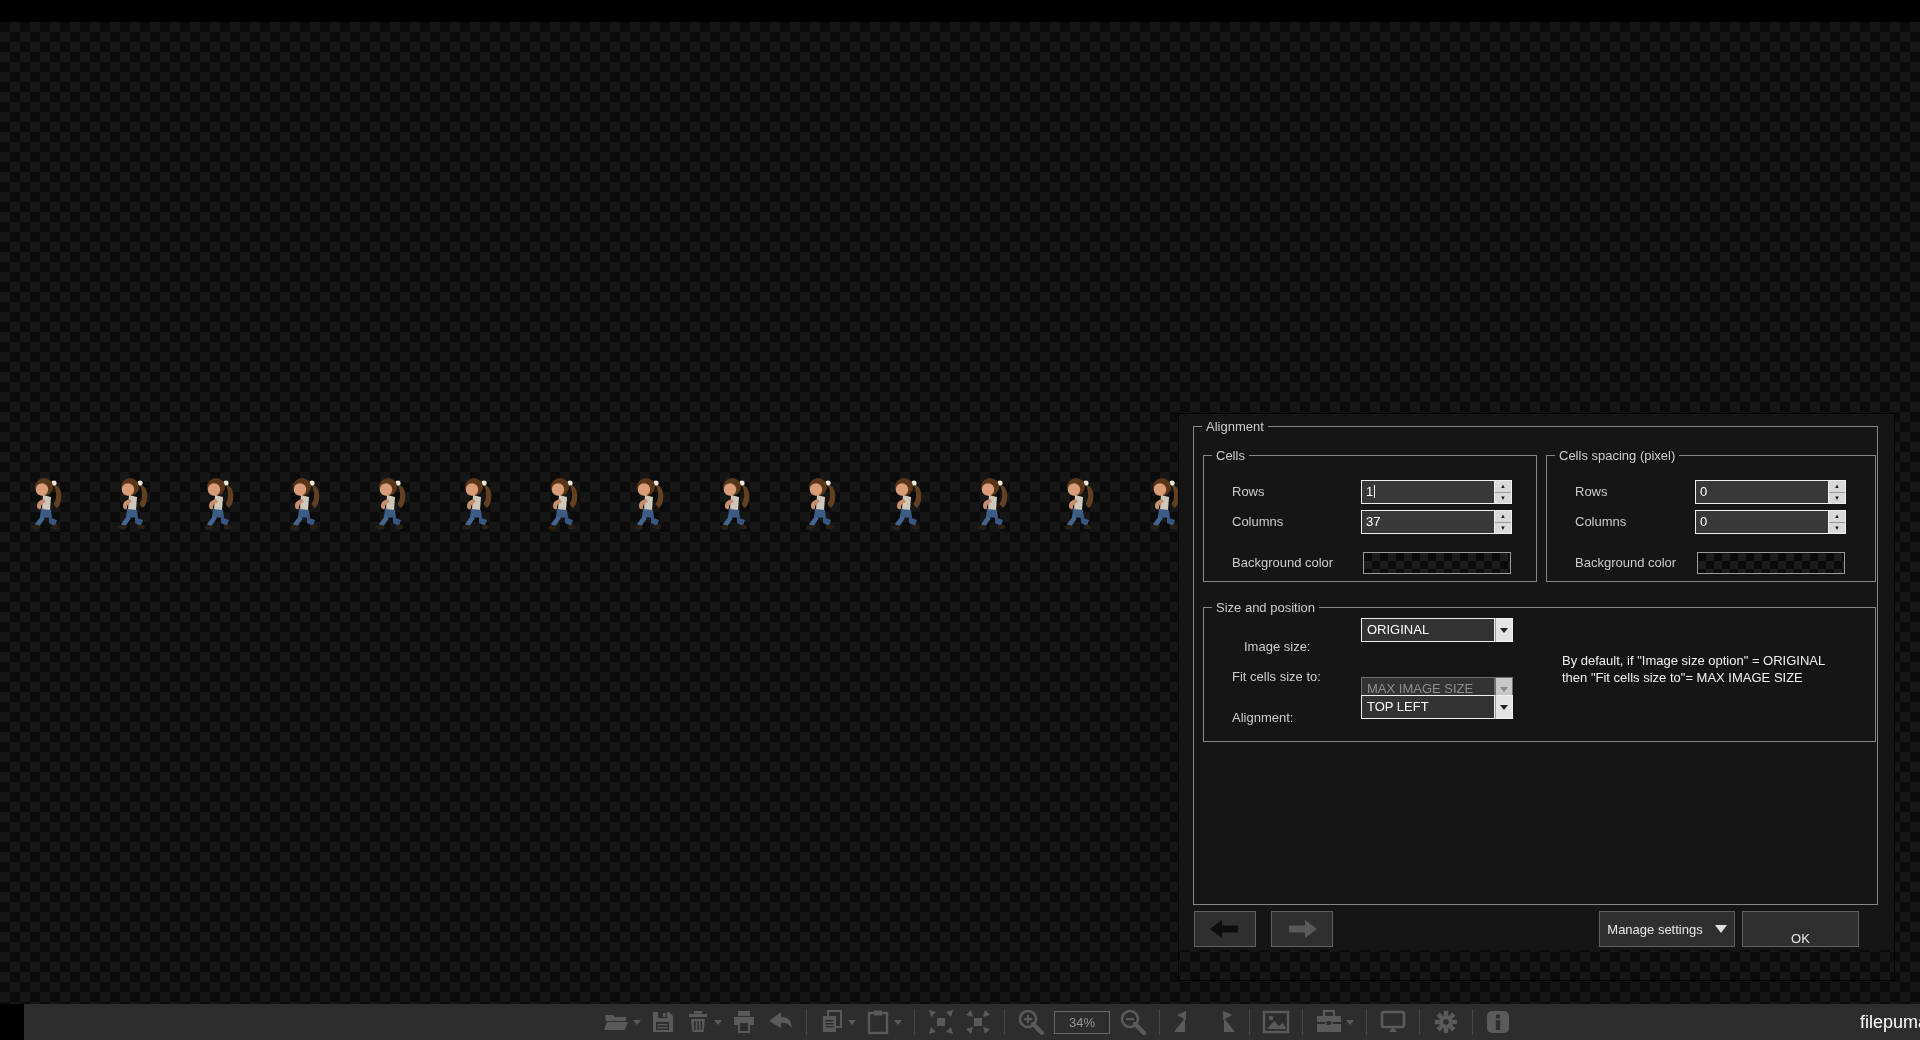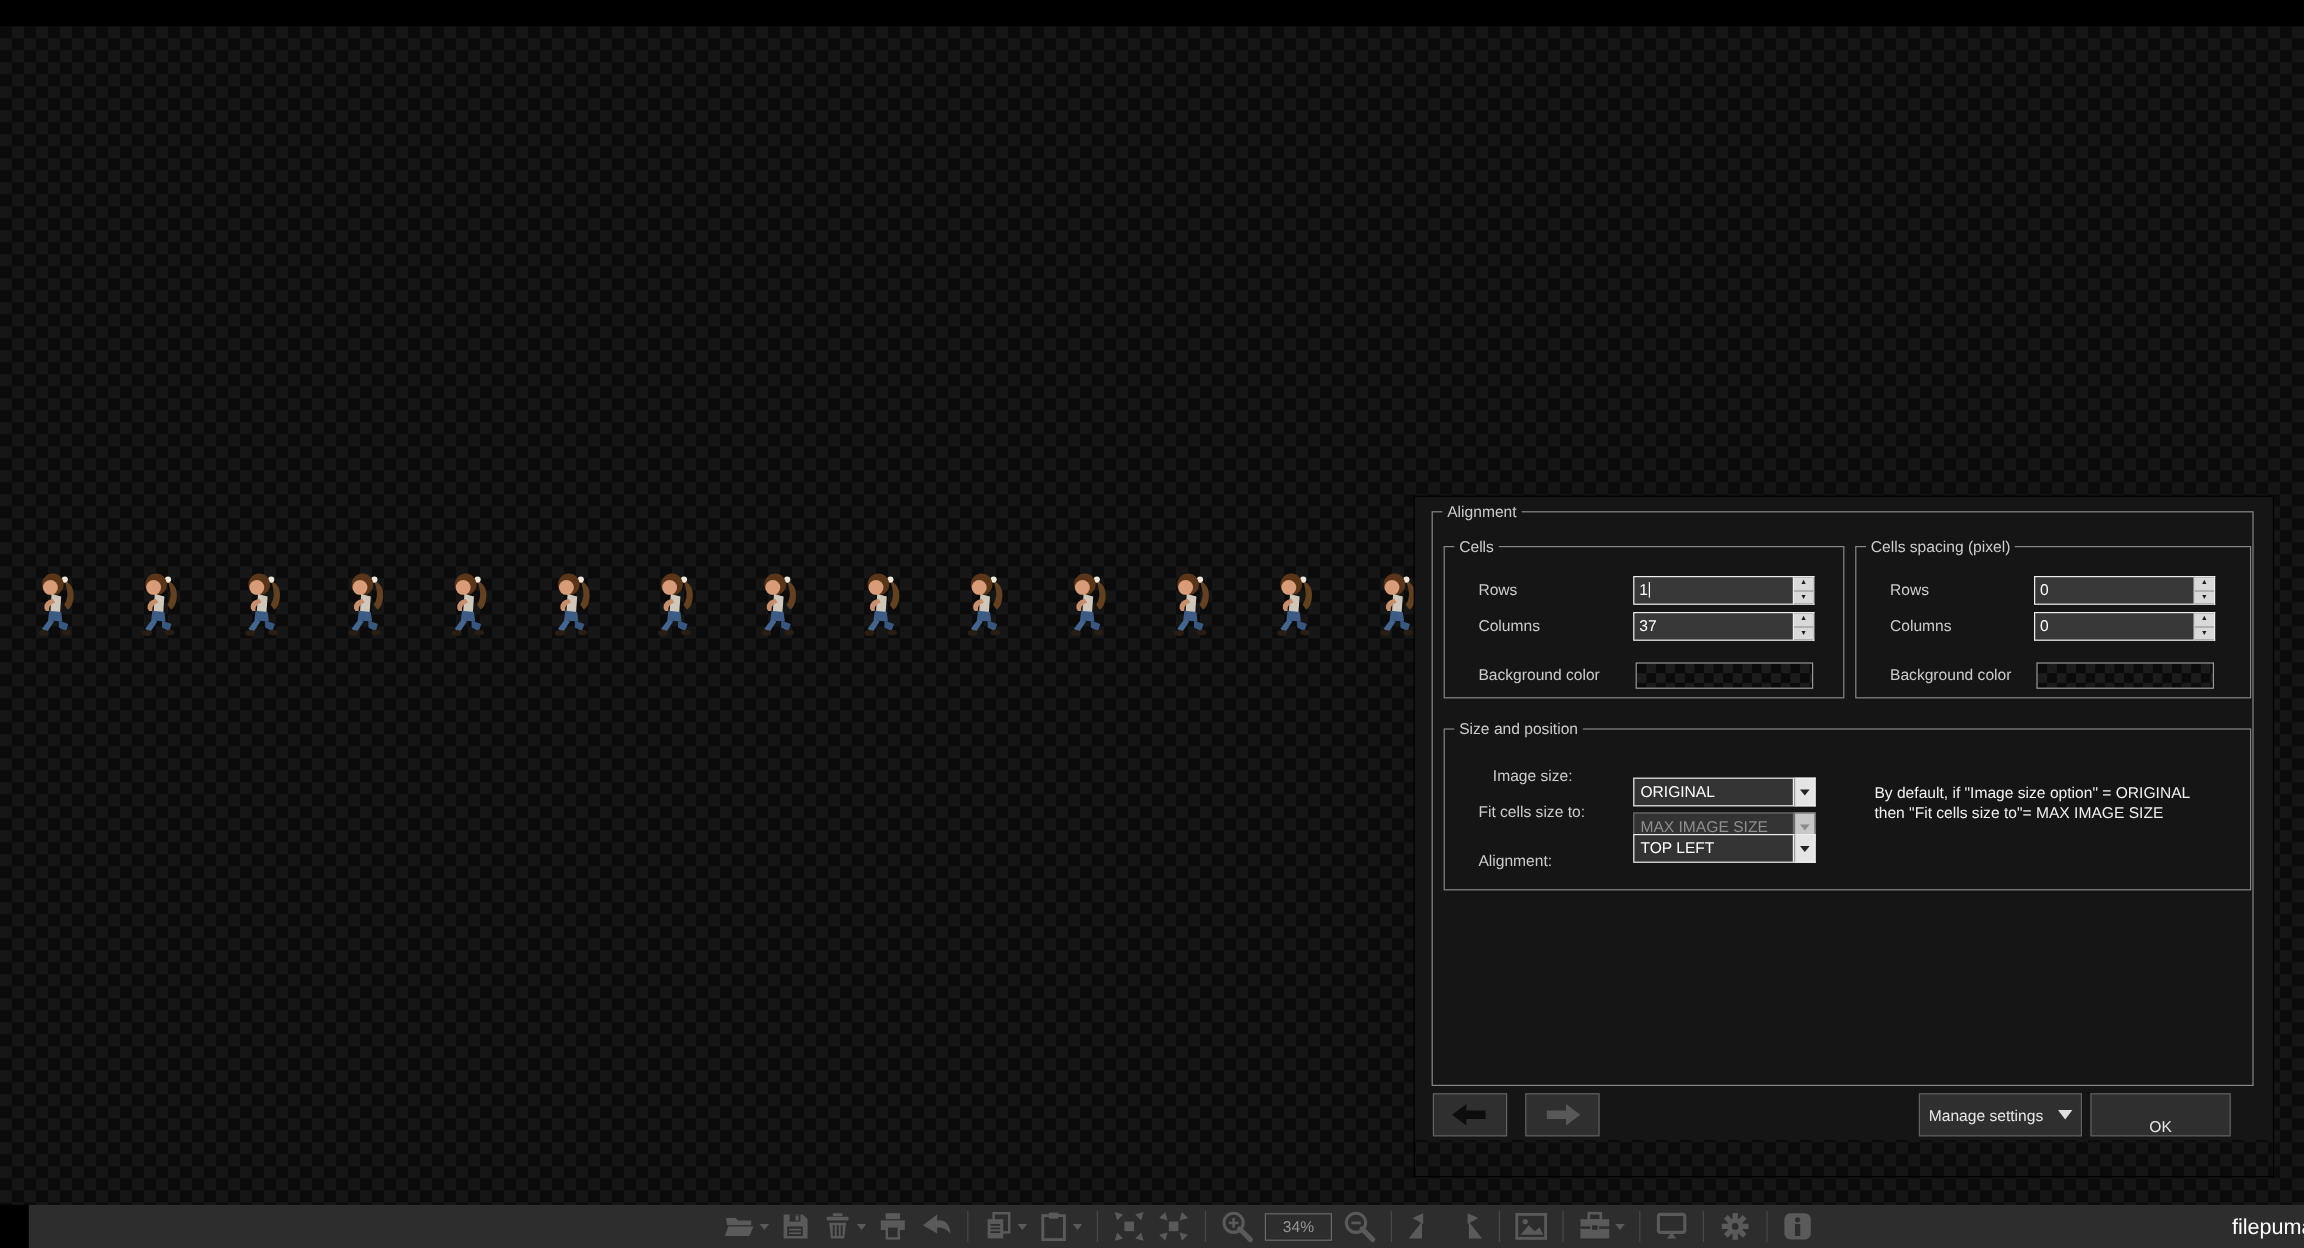--- a/index.html
+++ b/index.html
@@ -367,21 +367,21 @@
           </div>
         </div>
         <span class="fld-label" style="left:28px; top:99px;">Background color</span>
         <div class="swatch" style="left:150px; top:96px;"></div>
       </div>
 
       <div class="groupbox" style="left:24px; top:193px; width:673px; height:135px;">
         <span class="legend">Size and position</span>
 
         <span class="fld-label" style="left:40px; top:31px;">Image size:</span>
-        <div class="combo" style="left:157px; top:40px;">
+        <div class="combo" style="left:157px; top:10px;">
           <div class="combo-val">ORIGINAL</div>
           <div class="combo-arrow">
               <i></i>
             </div>
         </div>
 
         <span class="fld-label" style="left:28px; top:61px;">Fit cells size to:</span>
         <div class="combo disabled" style="left:157px; top:57px;margin-top:12px;">
           <div class="combo-val">MAX IMAGE SIZE</div>
           <div class="combo-arrow">

